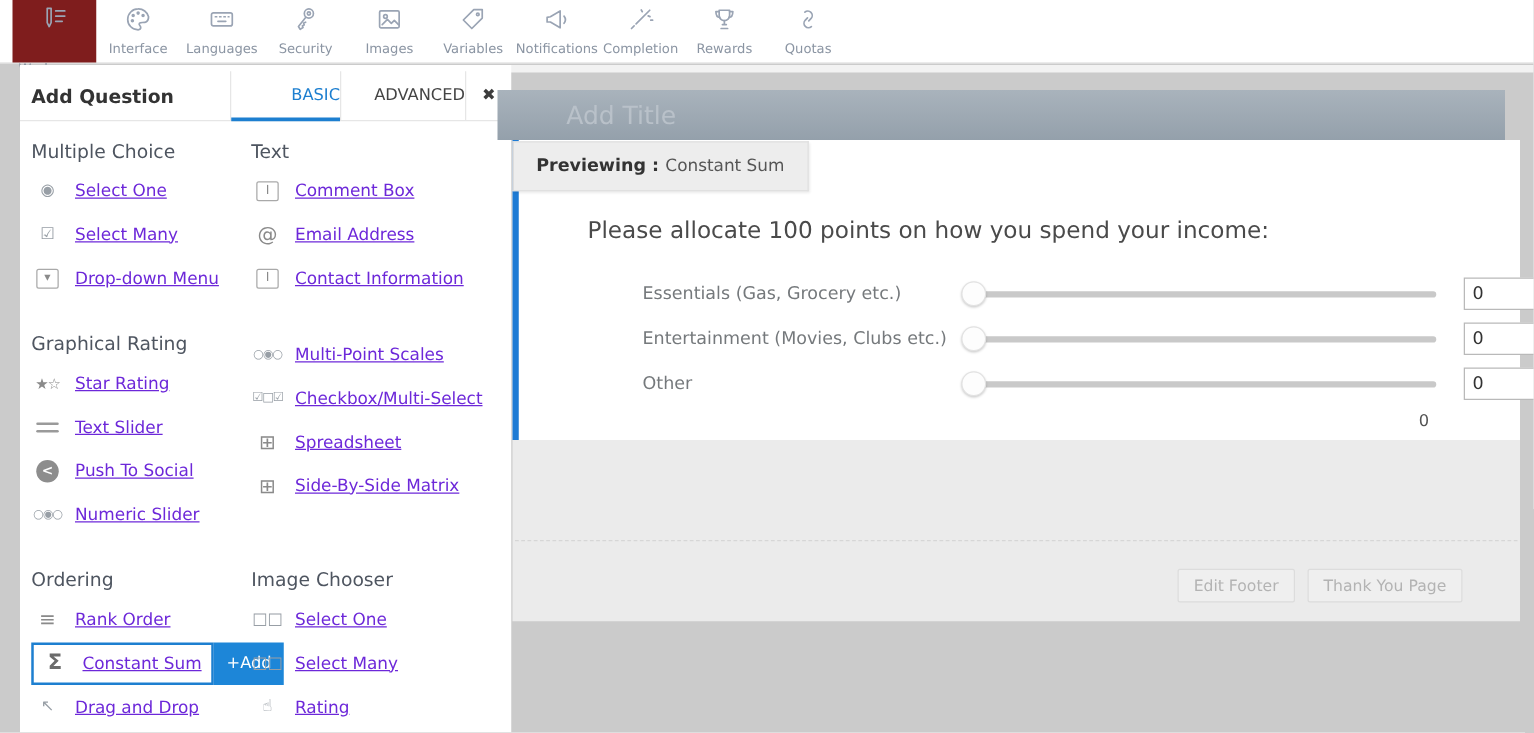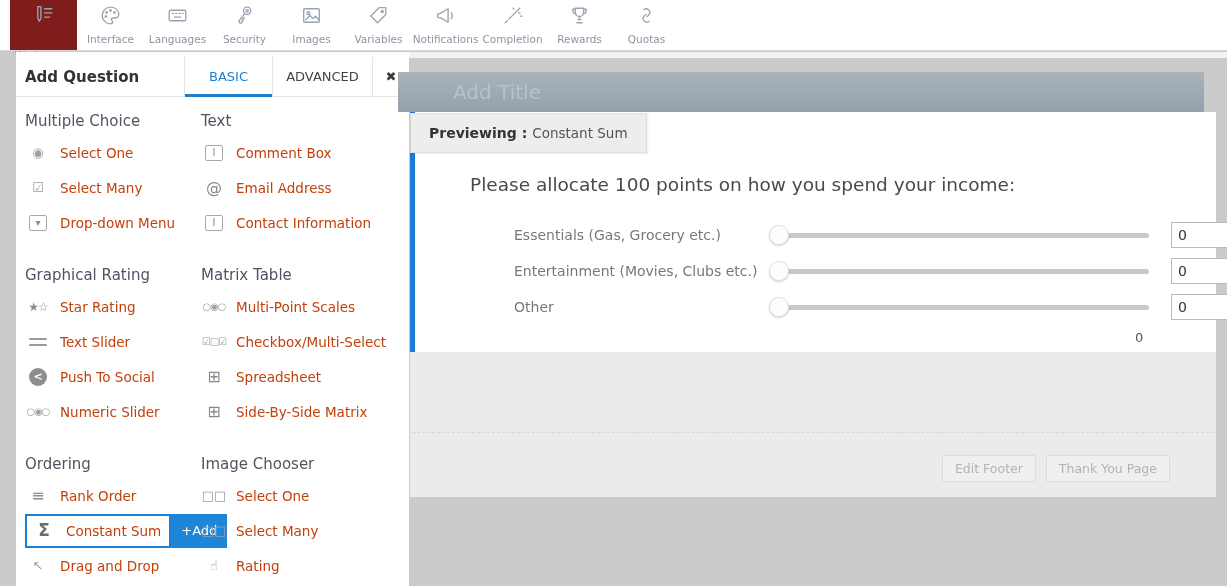--- a/index.html
+++ b/index.html
@@ -18,34 +18,34 @@
                    stroke-width: 1.3; stroke-linecap: round; stroke-linejoin: round; }
   .tool-label { font-size: 10.5px; color: #8b95a3; margin-top: 1px; white-space: nowrap; }
   .strip { position: absolute; left: 393px; right: 0; top: 52px; height: 6px; background: #f2f2f2; }
 
   
   .sidebar { position: absolute; left: 16px; top: 52px; width: 393px; bottom: 0;
              background: #fff; }
   .sb-header { display: flex; height: 40px; margin-top: 5px; border-bottom: 1px solid #e6e6e6; }
   .sb-title { flex: 1; font-size: 15px; font-weight: bold; color: #333;
               line-height: 40px; padding-left: 9px; }
-  .sb-tab { width: 88px; text-align: center; line-height: 40px; font-size: 13px;
+  .sb-tab { width: 88px; text-align: right; line-height: 40px; font-size: 13px;
             color: #444; border-left: 1px solid #e6e6e6; position: relative; cursor: pointer; }
   .sb-tab.advanced { width: 100px; }
   .sb-tab.active { color: #1d7fd0; }
   .sb-tab.active::after { content: ""; position: absolute; left: 0; right: 0; bottom: -1px;
                           height: 3px; background: #1d7fd0; }
   .sb-close { width: 37px; text-align: center; line-height: 40px; font-size: 13px;
               color: #3c3c3c; border-left: 1px solid #e6e6e6; cursor: pointer; font-weight: bold; }
 
   .sb-body { padding: 15px 6px 0 9px; display: grid;
              grid-template-columns: 174px auto; column-gap: 2px; row-gap: 26px; }
   .q-section h3 { font-size: 15px; font-weight: normal; color: #4e5560; margin-bottom: 5px; }
   .qitem { height: 35px; display: flex; align-items: center; gap: 9px; cursor: pointer; }
-  .qlabel { font-size: 13.5px; color: #c2410c; white-space: nowrap; }
+  .qlabel { font-size: 13.5px; color: #6d28d9; white-space: nowrap; text-decoration: underline; }
   .qicon { width: 26px; flex-shrink: 0; text-align: center; color: #989fa6;
            font-size: 13px; line-height: 1; }
   .qicon.small { font-size: 10px; letter-spacing: -1px; }
   .qicon.at { font-size: 16px; color: #8a8a8a; }
   .qicon.stars { font-size: 12px; color: #8a8a8a; letter-spacing: -1px; }
   .qicon.boxed { width: 18px; height: 16px; border: 1px solid #a9a9a9; border-radius: 2px;
                  font-size: 10px; line-height: 14px; color: #8a8a8a; margin: 0 4px; }
   .qicon.circle { width: 18px; height: 18px; border-radius: 50%; background: #8d8d8d;
                   color: #fff; font-size: 11px; line-height: 17px; font-weight: bold; margin: 0 4px; }
   .qicon.sliderbars { position: relative; width: 18px; height: 12px; margin: 0 4px; }
@@ -243,21 +243,20 @@
           <span class="qicon circle">&lt;</span>
           <span class="qlabel">Push To Social</span>
         </div>
         <div class="qitem">
           <span class="qicon small">○◉○</span>
           <span class="qlabel">Numeric Slider</span>
         </div>
       </div>
 
       <div class="q-section">
-        <h3>Matrix Table</h3>
         <div class="qitem">
           <span class="qicon small">○◉○</span>
           <span class="qlabel">Multi-Point Scales</span>
         </div>
         <div class="qitem">
           <span class="qicon small">☑□☑</span>
           <span class="qlabel">Checkbox/Multi-Select</span>
         </div>
         <div class="qitem">
           <span class="qicon lines">⊞</span>

